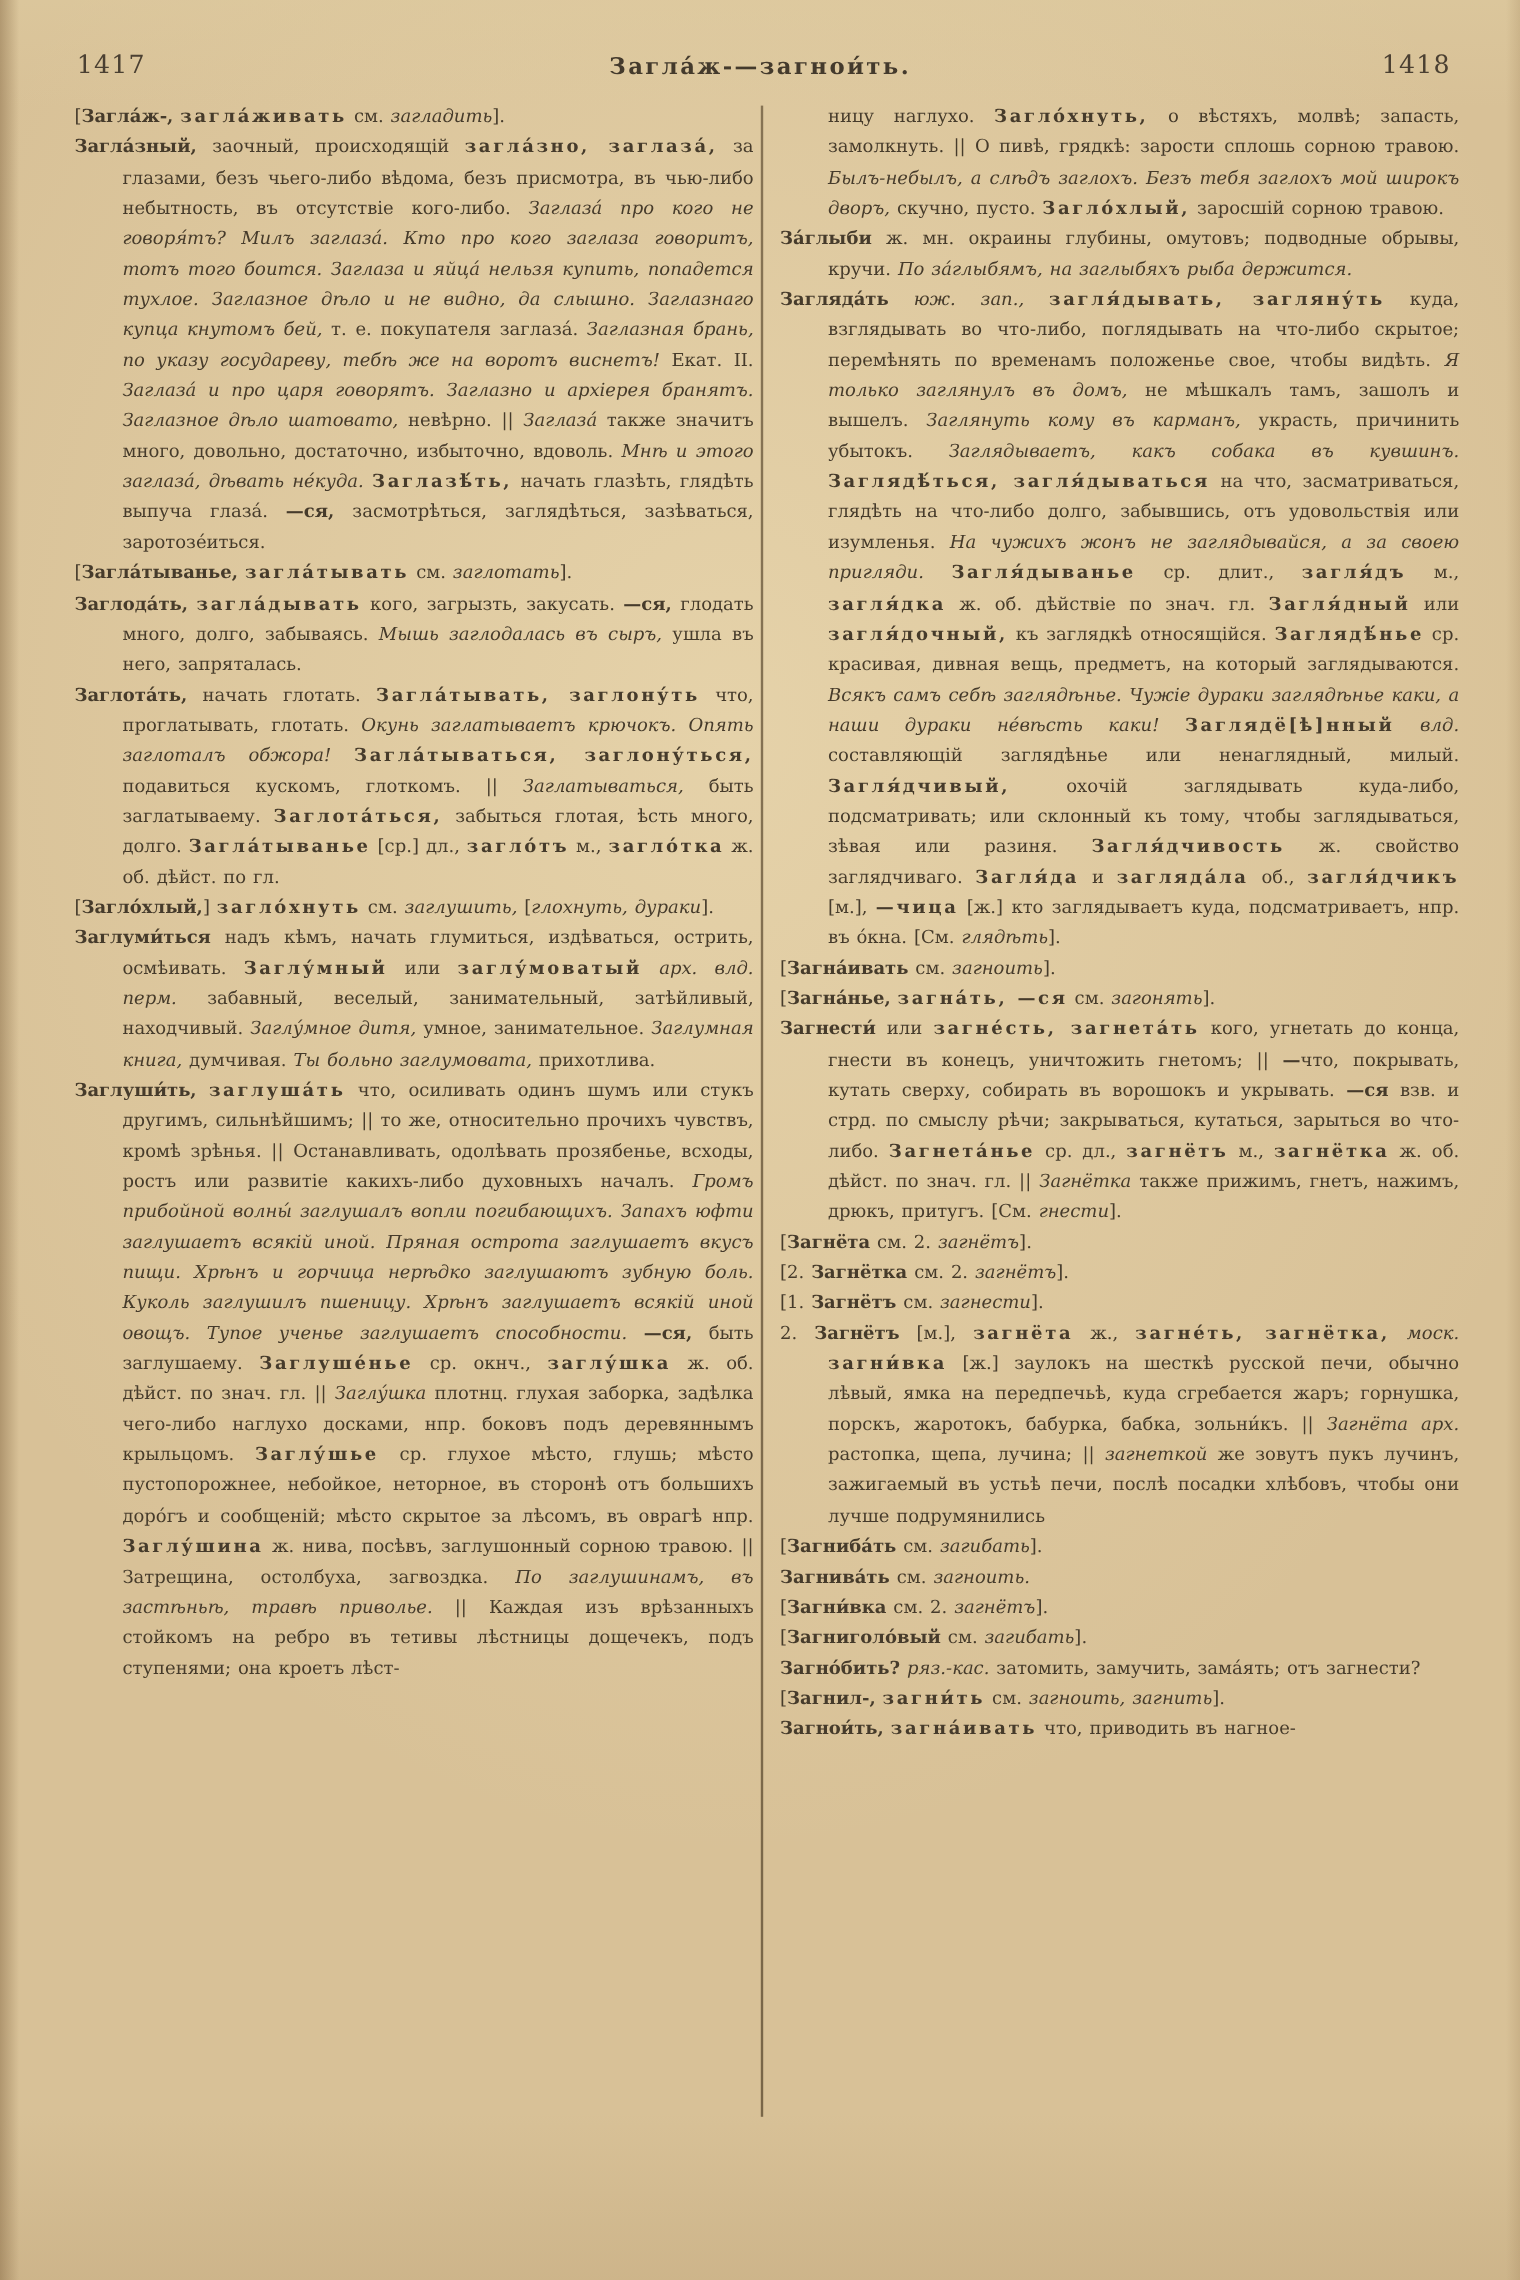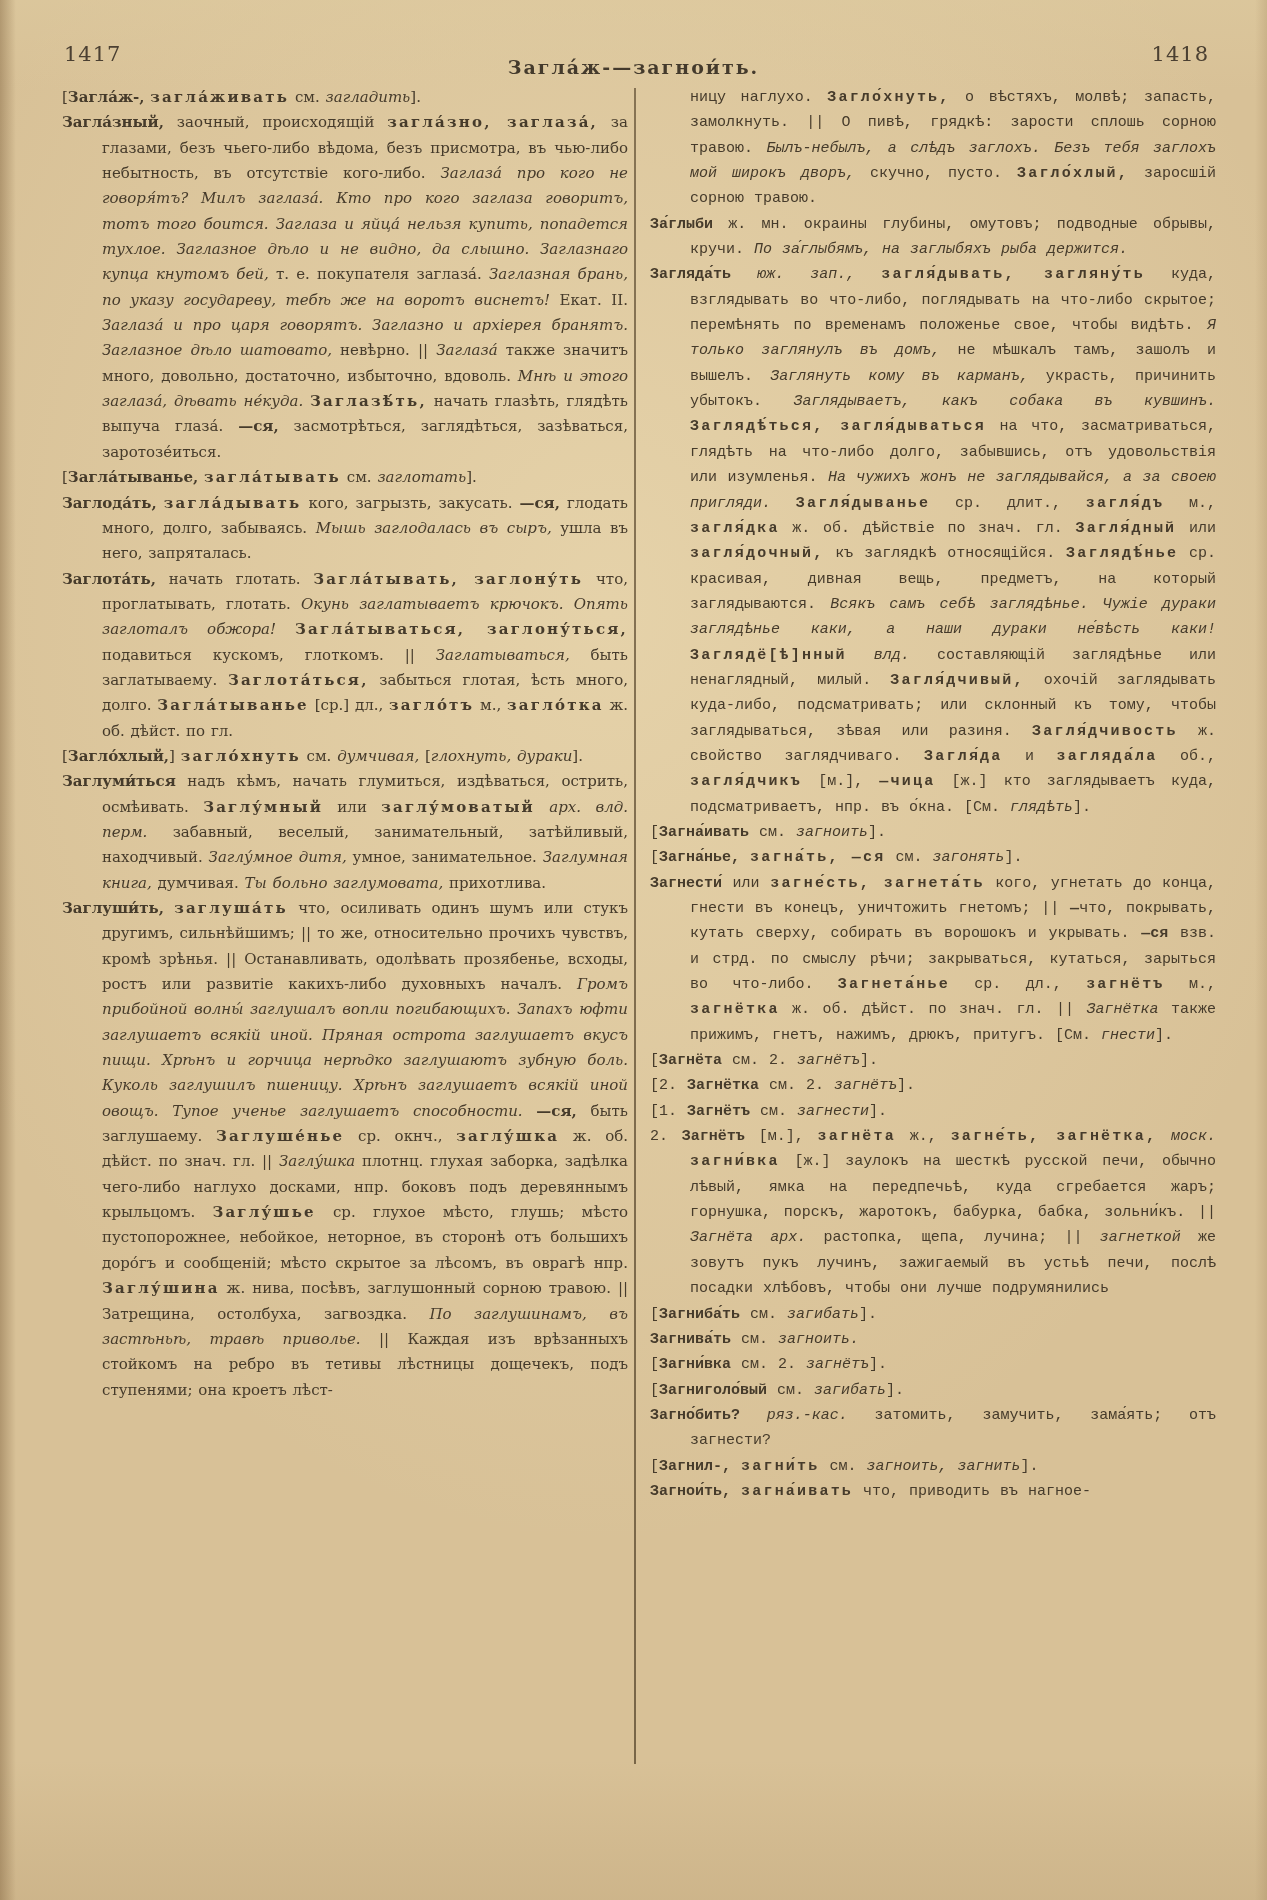--- a/index.html
+++ b/index.html
@@ -19,31 +19,31 @@
       radial-gradient(ellipse 980px 1250px at 48% 32%, rgba(240,224,184,0.55), rgba(240,224,184,0) 75%);
   }
   .running-head{
     position:absolute;top:40px;left:0;width:100%;height:30px;
     color:#4b4032;
   }
   .pagenum{position:absolute;top:2px;font-size:21px;letter-spacing:1px;color:#4b4032;}
   .pagenum.left{left:64px;}
   .pagenum.right{right:58px;}
   .head-title{
-    position:absolute;top:16px;left:0;width:100%;text-align:center;
+    position:absolute;top:5px;left:0;width:100%;text-align:center;
     font-size:19px;font-weight:700;letter-spacing:2px;color:#443a2c;
   }
   .col{
     position:absolute;top:85px;width:566px;
     font-size:15px;line-height:25.35px;
     text-align:justify;color:#463b2b;
     word-spacing:1px;
   }
   .col.left{left:62px;}
-  .col.right{left:650px;font-family:Liberation Mono, monospace;}
+  .col.right{left:650px;}
   .divider{
     position:absolute;left:634px;top:88px;width:2px;height:1676px;
     background:linear-gradient(180deg, rgba(104,86,58,0.75), rgba(104,86,58,0.85));
   }
   .entry{margin:0;padding-left:40px;text-indent:-40px;}
   .entry.cont{text-indent:0;}
   .seg-n{}
   .seg-b{font-weight:700;}
   .seg-bs{font-weight:700;letter-spacing:2.2px;}
   .seg-i{font-style:italic;}
@@ -59,21 +59,21 @@
   </div>
 
   <div class="divider"></div>
 
   <div class="col left">
       <p class="entry"><span class="seg-n">[</span><span class="seg-b">Загла́ж-,</span><span class="seg-n"> </span><span class="seg-bs">загла́живать</span><span class="seg-n"> см. </span><span class="seg-i">загладить</span><span class="seg-n">].</span></p>
       <p class="entry"><span class="seg-b">Загла́зный,</span><span class="seg-n"> заочный, происходящій </span><span class="seg-bs">загла́зно, заглаза́,</span><span class="seg-n"> за глазами, безъ чьего-либо вѣдома, безъ присмотра, въ чью-либо небытность, въ отсутствіе кого-либо. </span><span class="seg-i">Заглаза́ про кого не говоря́тъ? Милъ заглаза́. Кто про кого заглаза говоритъ, тотъ того боится. Заглаза и яйца́ нельзя купить, попадется тухлое. Заглазное дѣло и не видно, да слышно. Заглазнаго купца кнутомъ бей,</span><span class="seg-n"> т. е. покупателя заглаза́. </span><span class="seg-i">Заглазная брань, по указу государеву, тебѣ же на воротъ виснетъ!</span><span class="seg-n"> Екат. II. </span><span class="seg-i">Заглаза́ и про царя говорятъ. Заглазно и архіерея бранятъ. Заглазное дѣло шатовато,</span><span class="seg-n"> невѣрно. || </span><span class="seg-i">Заглаза́</span><span class="seg-n"> также значитъ много, довольно, достаточно, избыточно, вдоволь. </span><span class="seg-i">Мнѣ и этого заглаза́, дѣвать не́куда. </span><span class="seg-bs">Заглазѣ́ть,</span><span class="seg-n"> начать глазѣть, глядѣть выпуча глаза́. </span><span class="seg-b">—ся,</span><span class="seg-n"> засмотрѣться, заглядѣться, зазѣваться, заротозе́иться.</span></p>
       <p class="entry"><span class="seg-n">[</span><span class="seg-b">Загла́тыванье,</span><span class="seg-n"> </span><span class="seg-bs">загла́тывать</span><span class="seg-n"> см. </span><span class="seg-i">заглотать</span><span class="seg-n">].</span></p>
       <p class="entry"><span class="seg-b">Заглода́ть,</span><span class="seg-n"> </span><span class="seg-bs">загла́дывать</span><span class="seg-n"> кого, загрызть, закусать. </span><span class="seg-b">—ся,</span><span class="seg-n"> глодать много, долго, забываясь. </span><span class="seg-i">Мышь заглодалась въ сыръ,</span><span class="seg-n"> ушла въ него, запряталась.</span></p>
       <p class="entry"><span class="seg-b">Заглота́ть,</span><span class="seg-n"> начать глотать. </span><span class="seg-bs">Загла́тывать, заглону́ть</span><span class="seg-n"> что, проглатывать, глотать. </span><span class="seg-i">Окунь заглатываетъ крючокъ. Опять заглоталъ обжора!</span><span class="seg-n"> </span><span class="seg-bs">Загла́тываться, заглону́ться,</span><span class="seg-n"> подавиться кускомъ, глоткомъ. || </span><span class="seg-i">Заглатываться,</span><span class="seg-n"> быть заглатываему. </span><span class="seg-bs">Заглота́ться,</span><span class="seg-n"> забыться глотая, ѣсть много, долго. </span><span class="seg-bs">Загла́тыванье</span><span class="seg-n"> [ср.] дл., </span><span class="seg-bs">загло́тъ</span><span class="seg-n"> м., </span><span class="seg-bs">загло́тка</span><span class="seg-n"> ж. об. дѣйст. по гл.</span></p>
-      <p class="entry"><span class="seg-n">[</span><span class="seg-b">Загло́хлый,</span><span class="seg-n">] </span><span class="seg-bs">загло́хнуть</span><span class="seg-n"> см. </span><span class="seg-i">думчивая,</span><span class="seg-n"> [</span><span class="seg-i">глохнуть, дураки</span><span class="seg-n">].</span></p>
+      <p class="entry"><span class="seg-n">[</span><span class="seg-b">Загло́хлый,</span><span class="seg-n">] </span><span class="seg-bs">загло́хнуть</span><span class="seg-n"> см. </span><span class="seg-i">заглушить,</span><span class="seg-n"> [</span><span class="seg-i">глохнуть, дураки</span><span class="seg-n">].</span></p>
       <p class="entry"><span class="seg-b">Заглуми́ться</span><span class="seg-n"> надъ кѣмъ, начать глумиться, издѣваться, острить, осмѣивать. </span><span class="seg-bs">Заглу́мный</span><span class="seg-n"> или </span><span class="seg-bs">заглу́моватый</span><span class="seg-n"> </span><span class="seg-i">арх. влд. перм.</span><span class="seg-n"> забавный, веселый, занимательный, затѣйливый, находчивый. </span><span class="seg-i">Заглу́мное дитя,</span><span class="seg-n"> умное, занимательное. </span><span class="seg-i">Заглумная книга,</span><span class="seg-n"> думчивая. </span><span class="seg-i">Ты больно заглумовата,</span><span class="seg-n"> прихотлива.</span></p>
       <p class="entry"><span class="seg-b">Заглуши́ть,</span><span class="seg-n"> </span><span class="seg-bs">заглуша́ть</span><span class="seg-n"> что, осиливать одинъ шумъ или стукъ другимъ, сильнѣйшимъ; || то же, относительно прочихъ чувствъ, кромѣ зрѣнья. || Останавливать, одолѣвать прозябенье, всходы, ростъ или развитіе какихъ-либо духовныхъ началъ. </span><span class="seg-i">Громъ прибойной волны́ заглушалъ вопли погибающихъ. Запахъ юфти заглушаетъ всякій иной. Пряная острота заглушаетъ вкусъ пищи. Хрѣнъ и горчица нерѣдко заглушаютъ зубную боль. Куколь заглушилъ пшеницу. Хрѣнъ заглушаетъ всякій иной овощъ. Тупое ученье заглушаетъ способности.</span><span class="seg-n"> </span><span class="seg-b">—ся,</span><span class="seg-n"> быть заглушаему. </span><span class="seg-bs">Заглуше́нье</span><span class="seg-n"> ср. окнч., </span><span class="seg-bs">заглу́шка</span><span class="seg-n"> ж. об. дѣйст. по знач. гл. || </span><span class="seg-i">Заглу́шка</span><span class="seg-n"> плотнц. глухая заборка, задѣлка чего-либо наглухо досками, нпр. боковъ подъ деревяннымъ крыльцомъ. </span><span class="seg-bs">Заглу́шье</span><span class="seg-n"> ср. глухое мѣсто, глушь; мѣсто пустопорожнее, небойкое, неторное, въ сторонѣ отъ большихъ доро́гъ и сообщеній; мѣсто скрытое за лѣсомъ, въ оврагѣ нпр. </span><span class="seg-bs">Заглу́шина</span><span class="seg-n"> ж. нива, посѣвъ, заглушонный сорною травою. || Затрещина, остолбуха, загвоздка. </span><span class="seg-i">По заглушинамъ, въ застѣньѣ, травѣ приволье.</span><span class="seg-n"> || Каждая изъ врѣзанныхъ стойкомъ на ребро въ тетивы лѣстницы дощечекъ, подъ ступенями; она кроетъ лѣст-</span></p>
     </div>
   <div class="col right">
       <p class="entry cont"><span class="seg-n">ницу наглухо. </span><span class="seg-bs">Загло́хнуть,</span><span class="seg-n"> о вѣстяхъ, молвѣ; запасть, замолкнуть. || О пивѣ, грядкѣ: зарости сплошь сорною травою. </span><span class="seg-i">Былъ-небылъ, а слѣдъ заглохъ. Безъ тебя заглохъ мой широкъ дворъ,</span><span class="seg-n"> скучно, пусто. </span><span class="seg-bs">Загло́хлый,</span><span class="seg-n"> заросшій сорною травою.</span></p>
       <p class="entry"><span class="seg-b">За́глыби</span><span class="seg-n"> ж. мн. окраины глубины, омутовъ; подводные обрывы, кручи. </span><span class="seg-i">По за́глыбямъ, на заглыбяхъ рыба держится.</span></p>
       <p class="entry"><span class="seg-b">Загляда́ть</span><span class="seg-n"> </span><span class="seg-i">юж. зап.,</span><span class="seg-n"> </span><span class="seg-bs">загля́дывать, загляну́ть</span><span class="seg-n"> куда, взглядывать во что-либо, поглядывать на что-либо скрытое; перемѣнять по временамъ положенье свое, чтобы видѣть. </span><span class="seg-i">Я только заглянулъ въ домъ,</span><span class="seg-n"> не мѣшкалъ тамъ, зашолъ и вышелъ. </span><span class="seg-i">Заглянуть кому въ карманъ,</span><span class="seg-n"> украсть, причинить убытокъ. </span><span class="seg-i">Заглядываетъ, какъ собака въ кувшинъ.</span><span class="seg-n"> </span><span class="seg-bs">Заглядѣ́ться, загля́дываться</span><span class="seg-n"> на что, засматриваться, глядѣть на что-либо долго, забывшись, отъ удовольствія или изумленья. </span><span class="seg-i">На чужихъ жонъ не заглядывайся, а за своею пригляди.</span><span class="seg-n"> </span><span class="seg-bs">Загля́дыванье</span><span class="seg-n"> ср. длит., </span><span class="seg-bs">загля́дъ</span><span class="seg-n"> м., </span><span class="seg-bs">загля́дка</span><span class="seg-n"> ж. об. дѣйствіе по знач. гл. </span><span class="seg-bs">Загля́дный</span><span class="seg-n"> или </span><span class="seg-bs">загля́дочный,</span><span class="seg-n"> къ заглядкѣ относящійся. </span><span class="seg-bs">Заглядѣ́нье</span><span class="seg-n"> ср. красивая, дивная вещь, предметъ, на который заглядываются. </span><span class="seg-i">Всякъ самъ себѣ заглядѣнье. Чужіе дураки заглядѣнье каки, а наши дураки не́вѣсть каки!</span><span class="seg-n"> </span><span class="seg-bs">Заглядё[ѣ]нный</span><span class="seg-n"> </span><span class="seg-i">влд.</span><span class="seg-n"> составляющій заглядѣнье или ненаглядный, милый. </span><span class="seg-bs">Загля́дчивый,</span><span class="seg-n"> охочій заглядывать куда-либо, подсматривать; или склонный къ тому, чтобы заглядываться, зѣвая или разиня. </span><span class="seg-bs">Загля́дчивость</span><span class="seg-n"> ж. свойство заглядчиваго. </span><span class="seg-bs">Загля́да</span><span class="seg-n"> и </span><span class="seg-bs">загляда́ла</span><span class="seg-n"> об., </span><span class="seg-bs">загля́дчикъ</span><span class="seg-n"> [м.], </span><span class="seg-bs">—чица</span><span class="seg-n"> [ж.] кто заглядываетъ куда, подсматриваетъ, нпр. въ о́кна. [См. </span><span class="seg-i">глядѣть</span><span class="seg-n">].</span></p>
       <p class="entry"><span class="seg-n">[</span><span class="seg-b">Загна́ивать</span><span class="seg-n"> см. </span><span class="seg-i">загноить</span><span class="seg-n">].</span></p>
       <p class="entry"><span class="seg-n">[</span><span class="seg-b">Загна́нье,</span><span class="seg-n"> </span><span class="seg-bs">загна́ть, —ся</span><span class="seg-n"> см. </span><span class="seg-i">загонять</span><span class="seg-n">].</span></p>
       <p class="entry"><span class="seg-b">Загнести́</span><span class="seg-n"> или </span><span class="seg-bs">загне́сть, загнета́ть</span><span class="seg-n"> кого, угнетать до конца, гнести въ конецъ, уничтожить гнетомъ; || </span><span class="seg-b">—</span><span class="seg-n">что, покрывать, кутать сверху, собирать въ ворошокъ и укрывать. </span><span class="seg-b">—ся</span><span class="seg-n"> взв. и стрд. по смыслу рѣчи; закрываться, кутаться, зарыться во что-либо. </span><span class="seg-bs">Загнета́нье</span><span class="seg-n"> ср. дл., </span><span class="seg-bs">загнётъ</span><span class="seg-n"> м., </span><span class="seg-bs">загнётка</span><span class="seg-n"> ж. об. дѣйст. по знач. гл. || </span><span class="seg-i">Загнётка</span><span class="seg-n"> также прижимъ, гнетъ, нажимъ, дрюкъ, притугъ. [См. </span><span class="seg-i">гнести</span><span class="seg-n">].</span></p>

